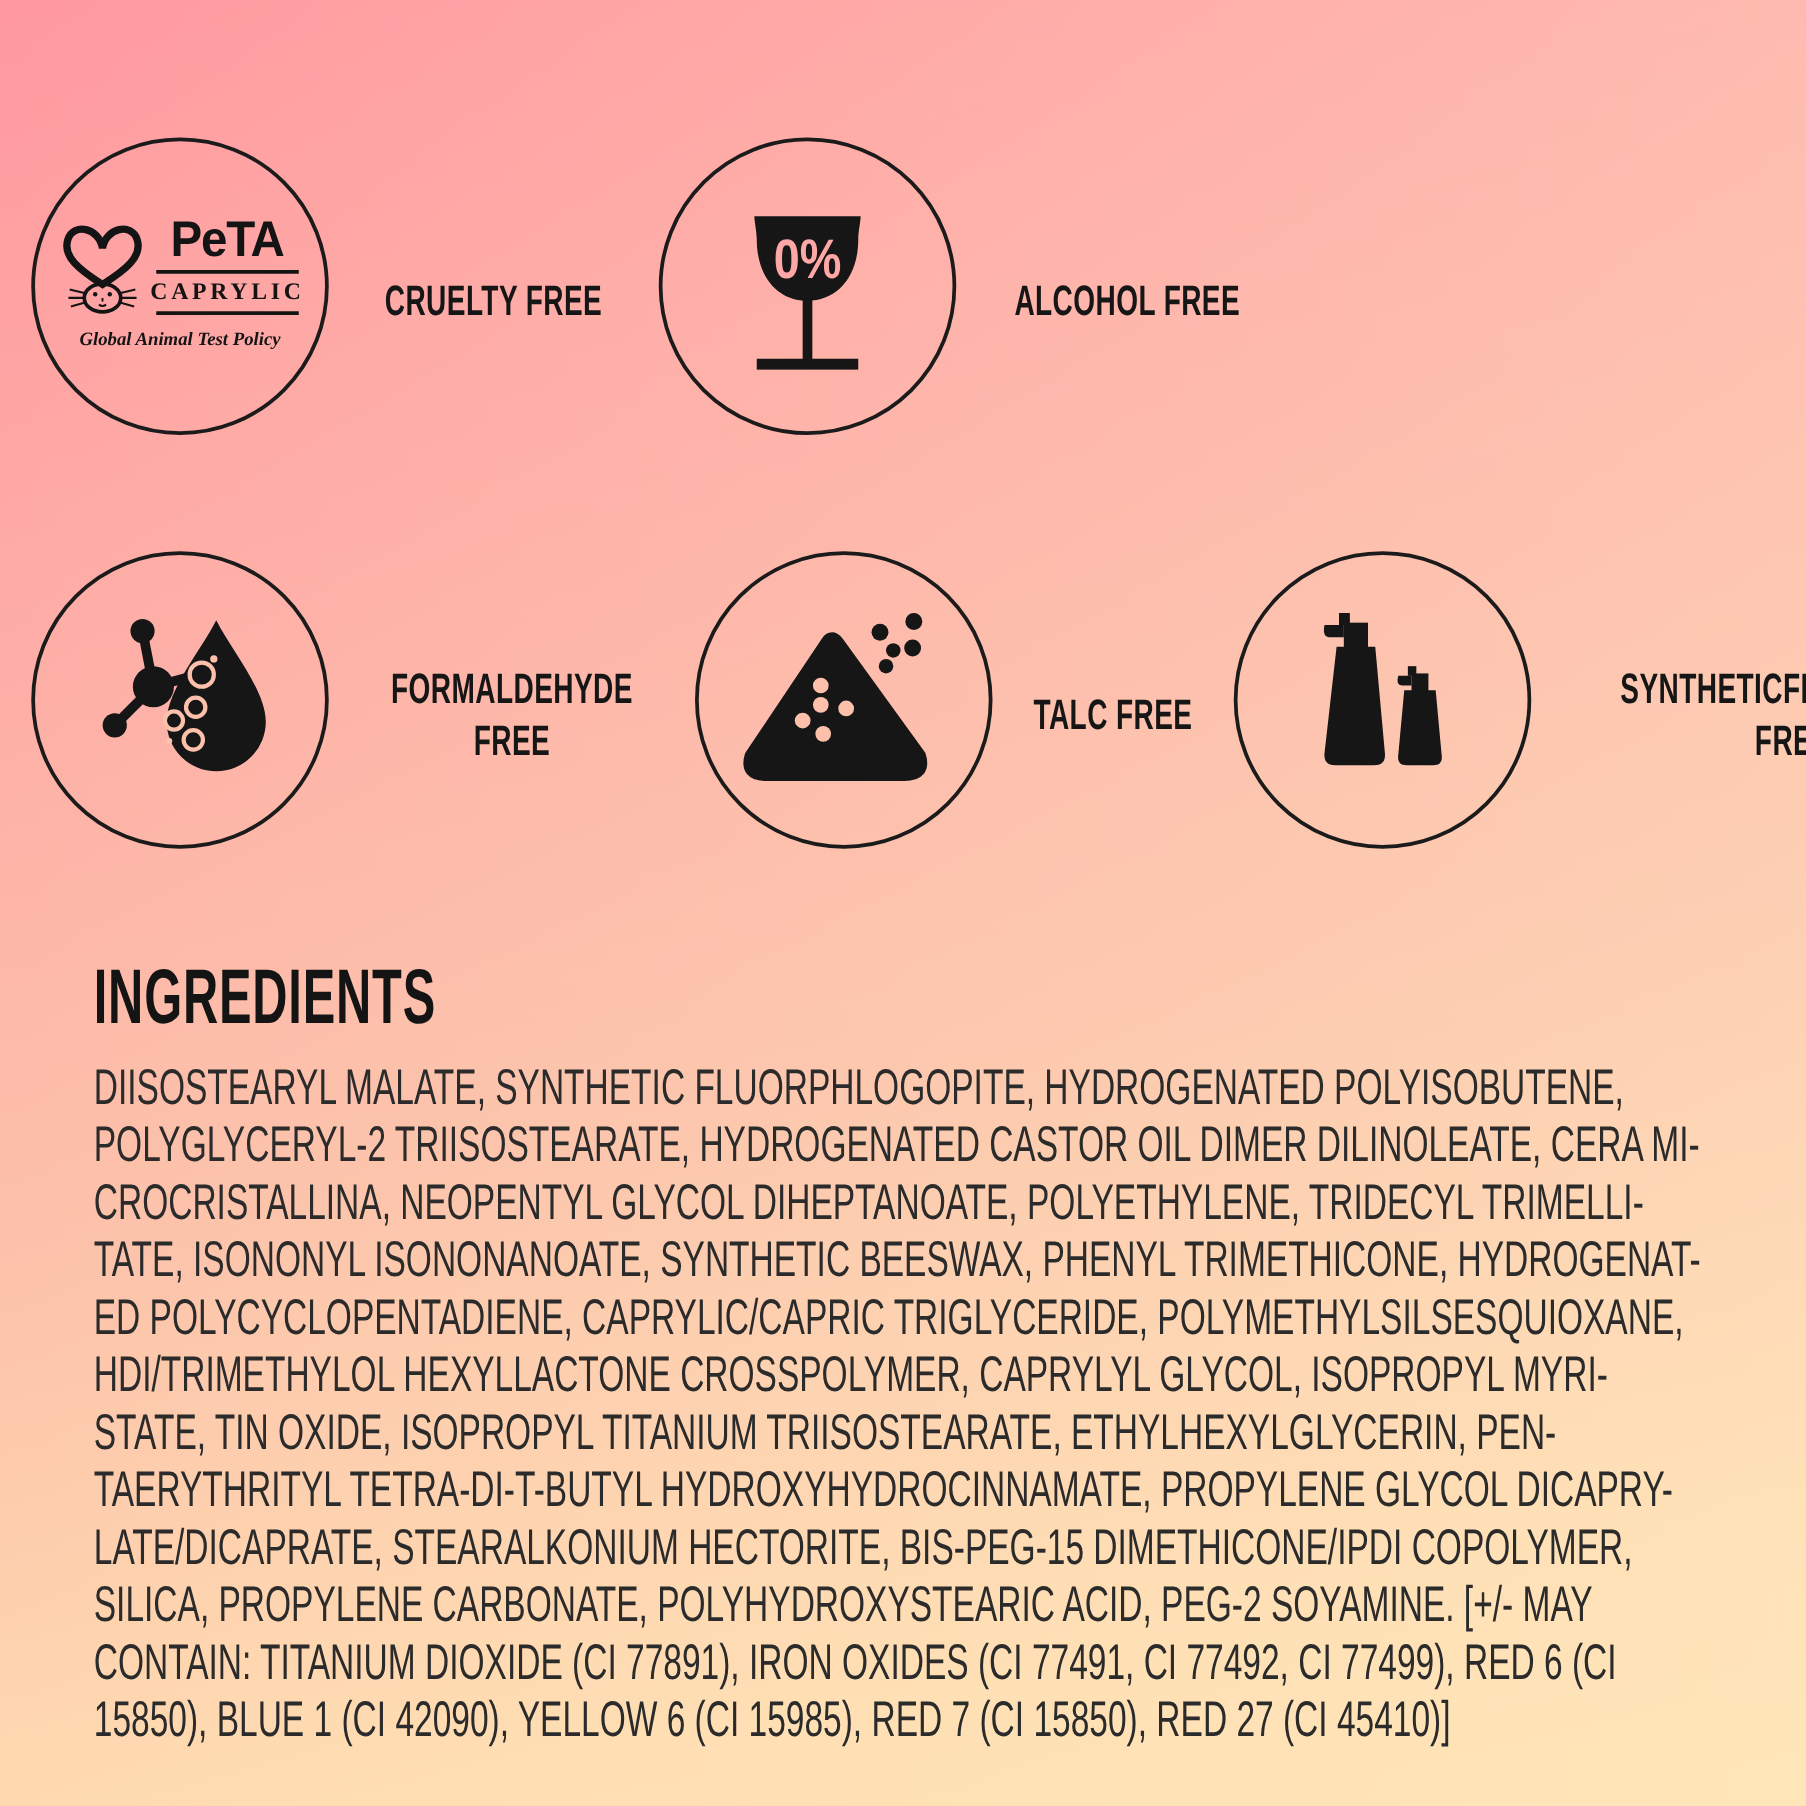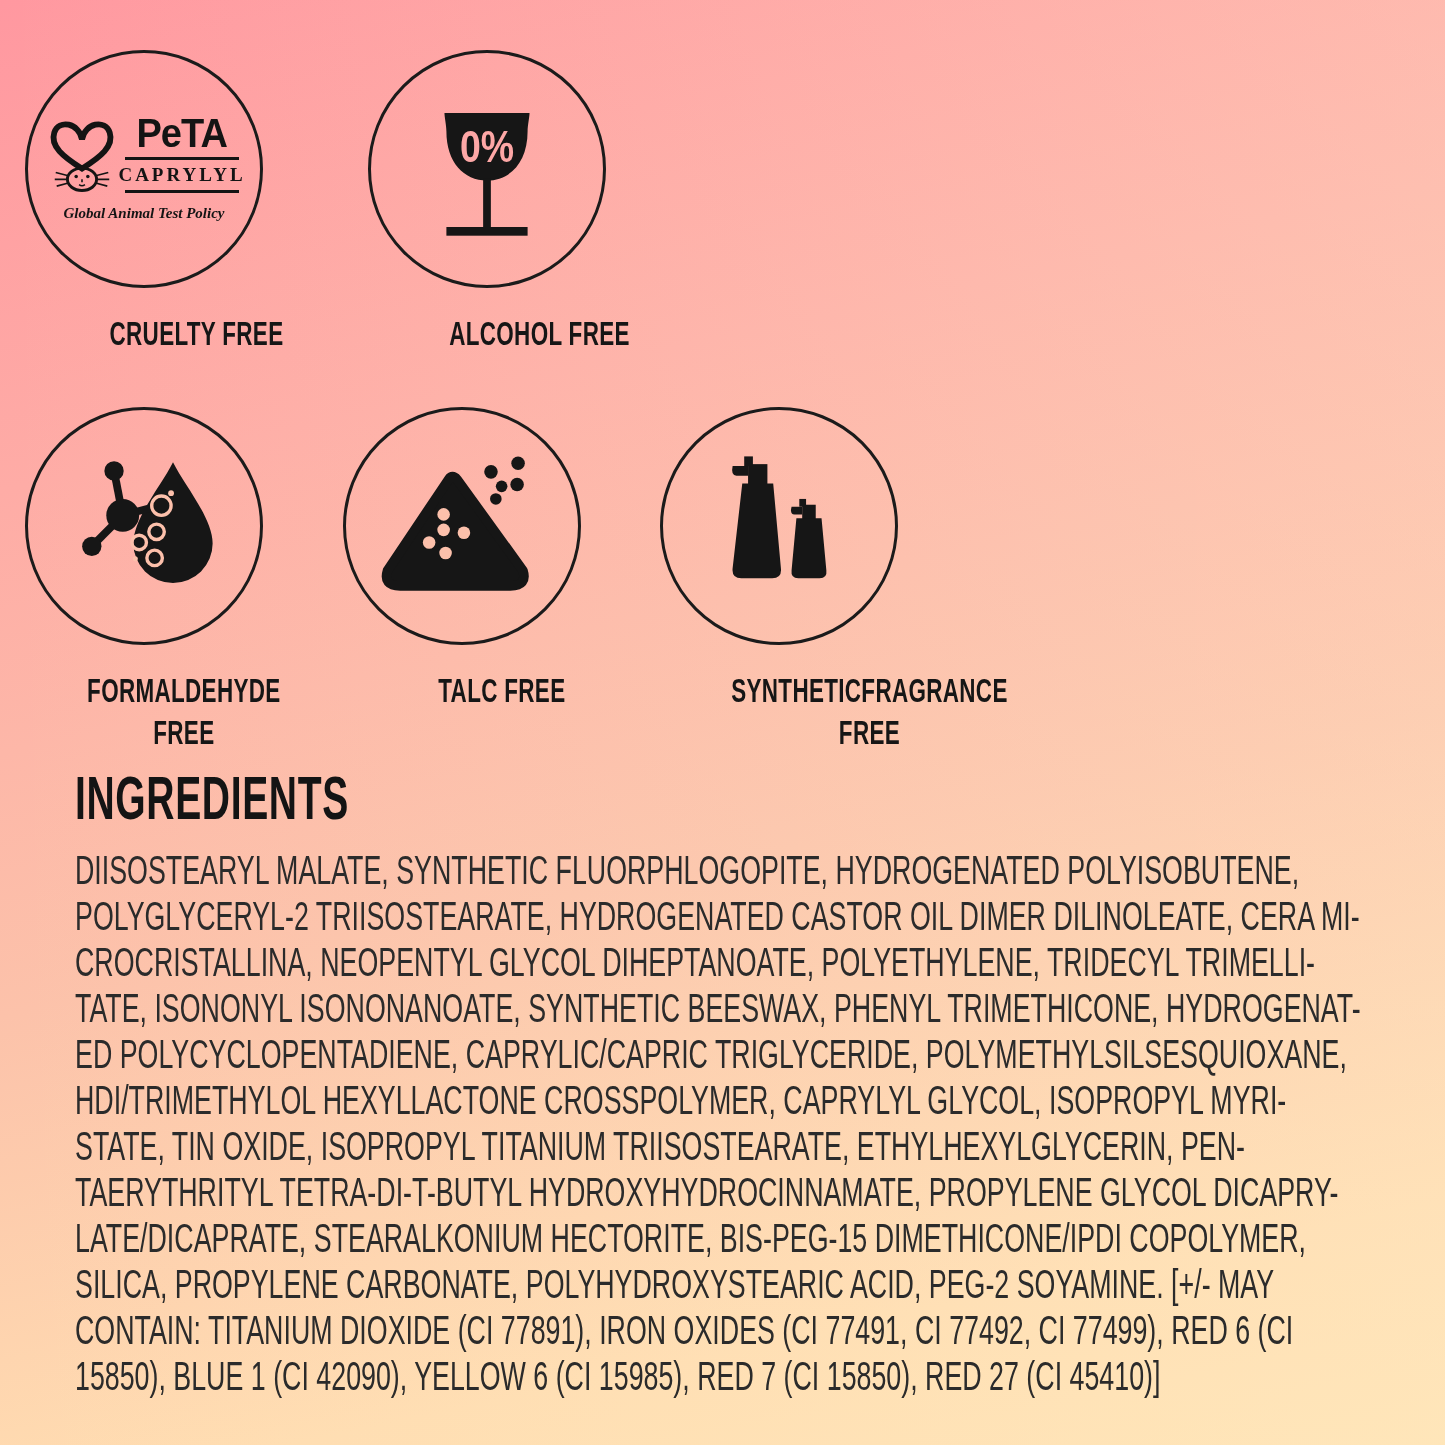--- a/index.html
+++ b/index.html
@@ -13,21 +13,21 @@
     background:
       linear-gradient(to right, rgba(255,240,205,0) 0%, rgba(255,236,200,0.30) 100%),
       linear-gradient(168deg,#ff98a0 0%,#feaca6 28%,#fcc2aa 58%,#ffddb1 86%,#ffe3b3 100%);
   }
   .claims-row{
     display:grid;grid-template-columns:repeat(4,1fr);
     margin-left:25px;width:1372px;
   }
   .claims-row.r1{padding-top:50px;height:357px;}
   .claims-row.r2{height:306px;}
-  .claim{display:flex;flex-direction:column;}
+  .claim{display:flex;flex-direction:row;align-items:center;}
   .circle{
     width:238px;height:238px;border:3px solid #1b1b1b;border-radius:50%;
     display:flex;align-items:center;justify-content:center;box-sizing:border-box;
   }
   .circle svg{display:block;}
   .label{
     margin-top:24px;text-align:center;
     font-weight:700;font-size:34px;line-height:42px;letter-spacing:.5px;
     color:#161616;white-space:nowrap;
     transform:scaleX(0.66);transform-origin:50% 0;
@@ -67,21 +67,21 @@
               <path d="M37,26 C34,9 13,5 8.5,19 C4,33 18,44 37,56 C56,44 70,33 65.5,19 C61,5 40,9 37,26 Z" fill="none" stroke="#141414" stroke-width="6"></path>
               <ellipse cx="37" cy="67" rx="15" ry="11.5" fill="none" stroke="#141414" stroke-width="3"></ellipse>
               <circle cx="31" cy="64" r="1.8" fill="#141414"></circle>
               <circle cx="43" cy="64" r="1.8" fill="#141414"></circle>
               <path d="M37,67 v3 M34,72.5 q3,2.2 6,0" fill="none" stroke="#141414" stroke-width="1.6"></path>
               <path d="M22,63 L10,60 M22,67 L9,67 M22,71 L11,74 M52,63 L64,60 M52,67 L65,67 M52,71 L63,74" stroke="#141414" stroke-width="1.7"></path>
             </svg>
             <div class="peta-right">
               <div class="peta-brand">PeTA</div>
               <div class="peta-rule"></div>
-              <div class="peta-approved">CAPRYLYL</div>
+              <div class="peta-approved">CAPRYLIC</div>
               <div class="peta-rule"></div>
             </div>
           </div>
           <div class="peta-policy">Global Animal Test Policy</div>
         </div>
       </div>
       <div class="label">
         <div>CRUELTY FREE</div>
         <div></div>
       </div>

